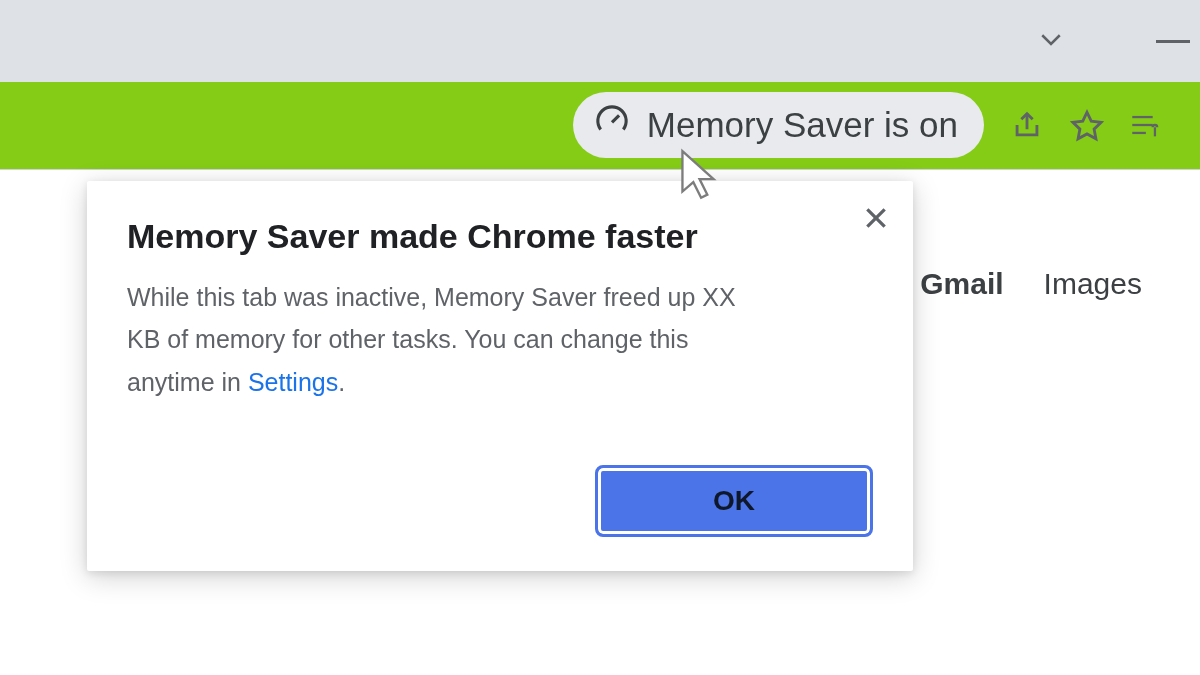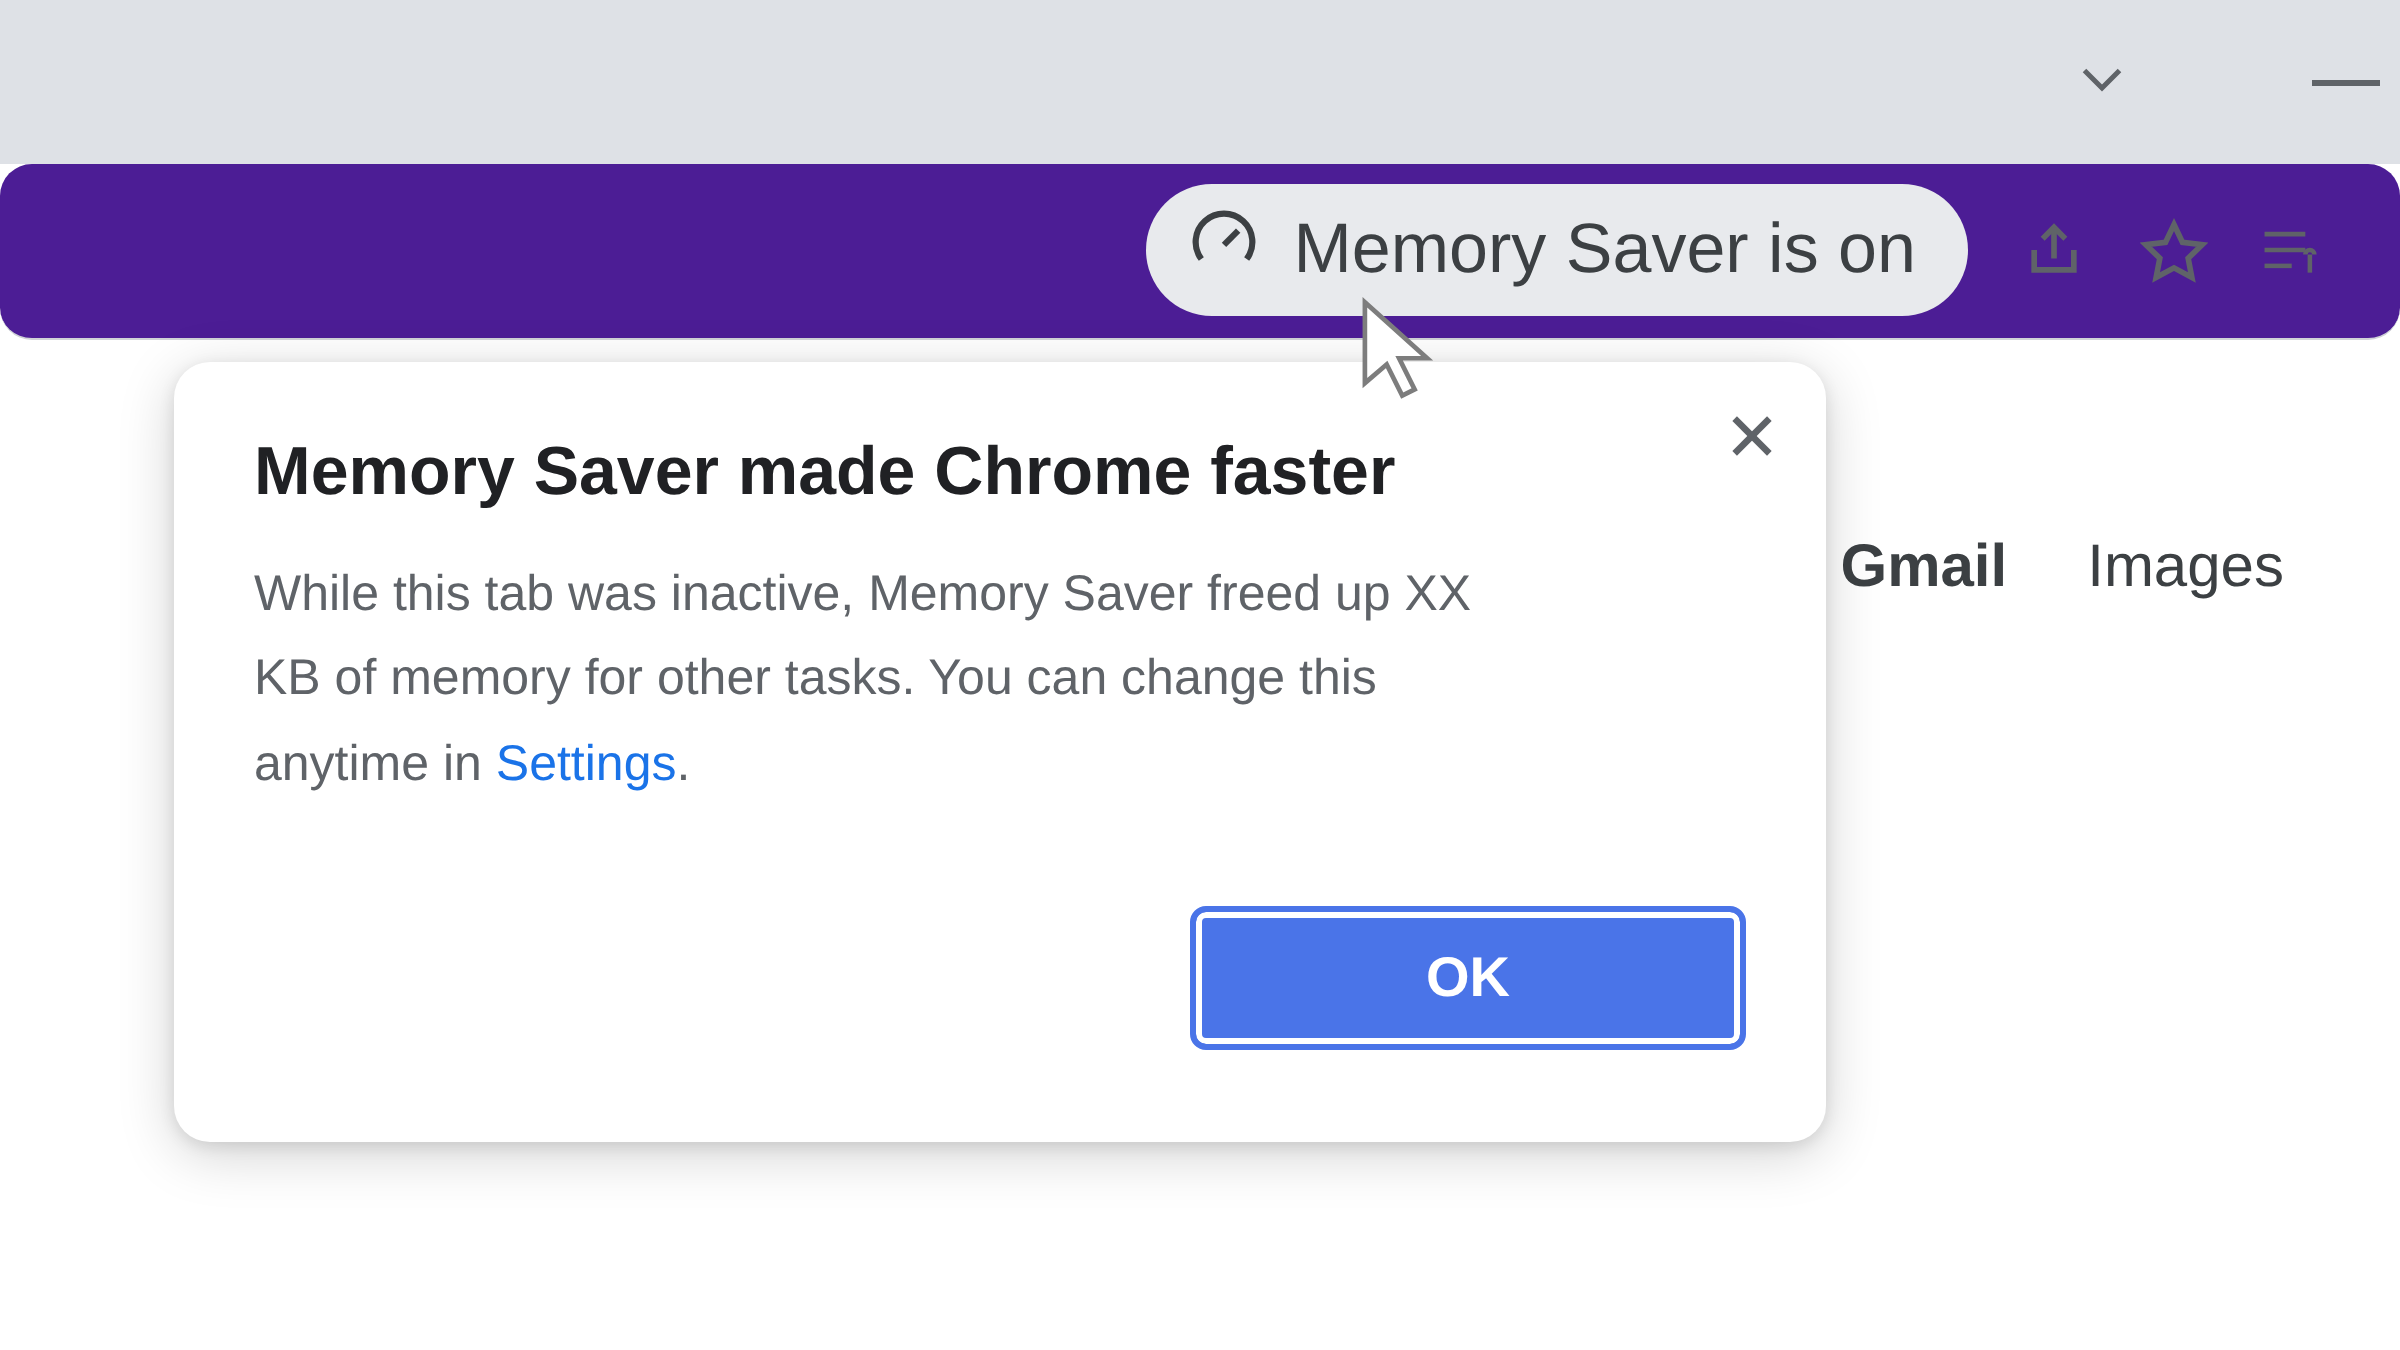--- a/index.html
+++ b/index.html
@@ -10,23 +10,22 @@
       position: absolute; left: 0; top: 0; width: 1200px; height: 82px;
       background: #dee1e6;
     }
     .win-ctrls { position: absolute; top: 0; right: 0; height: 82px; display: flex; align-items: center; gap: 90px; padding-right: 10px; }
     .chev-down svg { width: 30px; height: 30px; stroke: #5f6368; stroke-width: 2; fill: none; }
     .min-line { width: 34px; height: 3px; background: #5f6368; }
 
     
     .toolbar {
       position: absolute; left: 0; top: 82px; width: 1200px; height: 88px;
-      background: #4c1d95;
+      background: #84cc16;
       border-bottom: 1px solid #d0d3d7;
-      border-radius: 16px;
     }
 
     
     .right-cluster {
       position: absolute; top: 10px; right: 36px; height: 66px;
       display: flex; align-items: center; gap: 26px;
     }
 
     .mem-chip {
       display: flex; align-items: center; gap: 18px;
@@ -48,38 +47,38 @@
       position: absolute; top: 96px; right: 58px;
       display: flex; gap: 40px; font-size: 30px; color: #3c4043;
     }
     .nav-links span { cursor: pointer; }
     
     .nav-links .gmail { margin-left: 0; font-weight: bold; }
 
     
     .popover {
       position: absolute; left: 87px; top: 181px; width: 826px; height: 390px;
-      background: #fff; border-radius: 18px;
+      background: #fff; border-radius: 2px;
       box-shadow: 0 6px 28px rgba(0,0,0,0.18), 0 2px 8px rgba(0,0,0,0.10);
       padding: 34px 40px 34px 40px;
     }
     .pop-close {
       position: absolute; right: 22px; top: 22px; width: 30px; height: 30px;
       cursor: pointer; display: flex; align-items: center; justify-content: center;
     }
     .pop-close svg { width: 26px; height: 26px; stroke: #5f6368; stroke-width: 3; }
 
     .pop-title { font-size: 34px; color: #202124; line-height: 1.25; margin-bottom: 18px; }
     .pop-body  { font-size: 25px; color: #5f6368; line-height: 1.7; max-width: 640px; }
     .pop-body a { color: #1a73e8; text-decoration: none; cursor: pointer; margin-top: 24px; }
 
     .ok-btn {
-      position: absolute; right: 40px; bottom: 46px;
+      position: absolute; right: 40px; bottom: 34px;
       width: 278px; height: 72px;
-      background: #4a74e8; color: #ffffff; font-size: 28px; font-weight: 600;
+      background: #4a74e8; color: #0f172a; font-size: 28px; font-weight: 600;
       border: 3px solid #4a74e8; border-radius: 8px;
       box-shadow: inset 0 0 0 3px #fff;
       cursor: pointer;
       display: inline-flex; align-items: center; justify-content: center;
     }
 
     
     .cursor {
       position: absolute; left: 678px; top: 148px; width: 40px; height: 56px;
       pointer-events: none;

